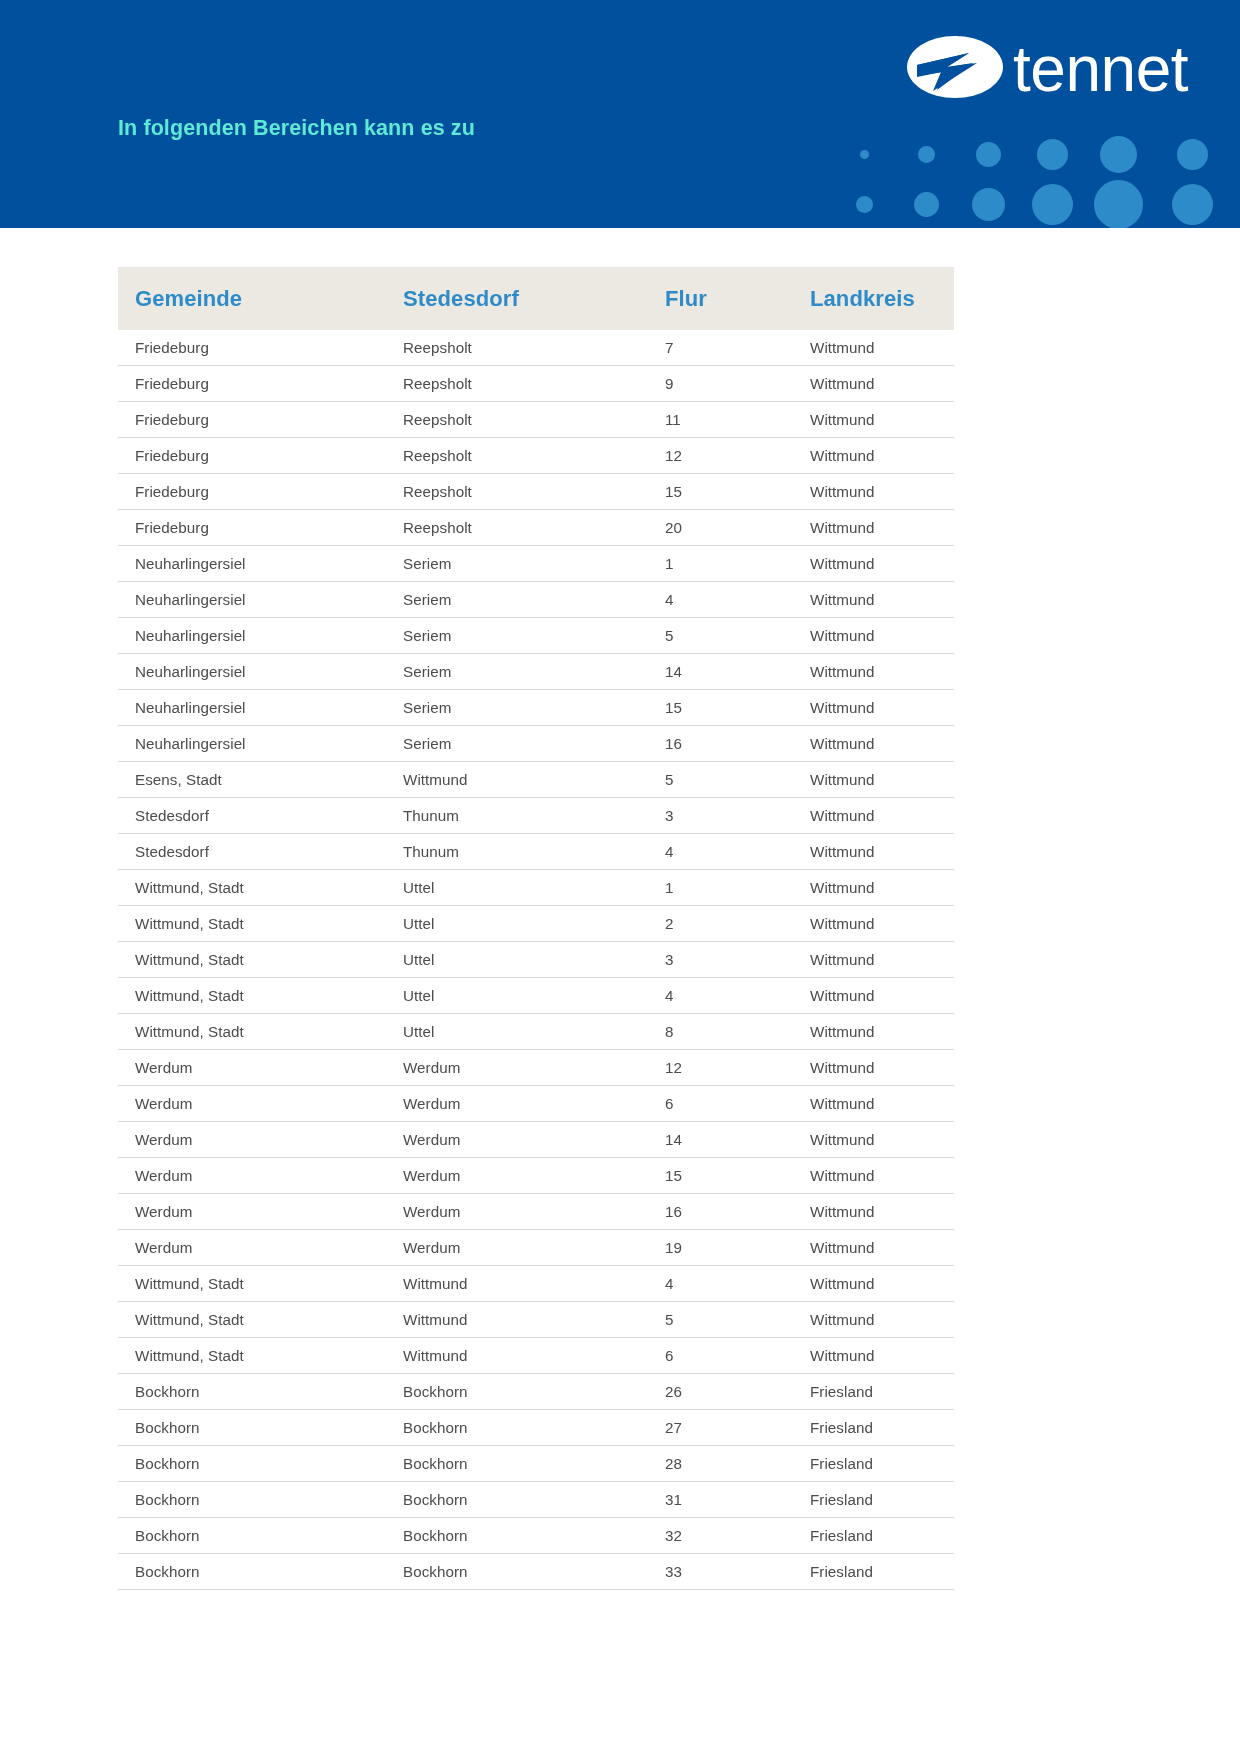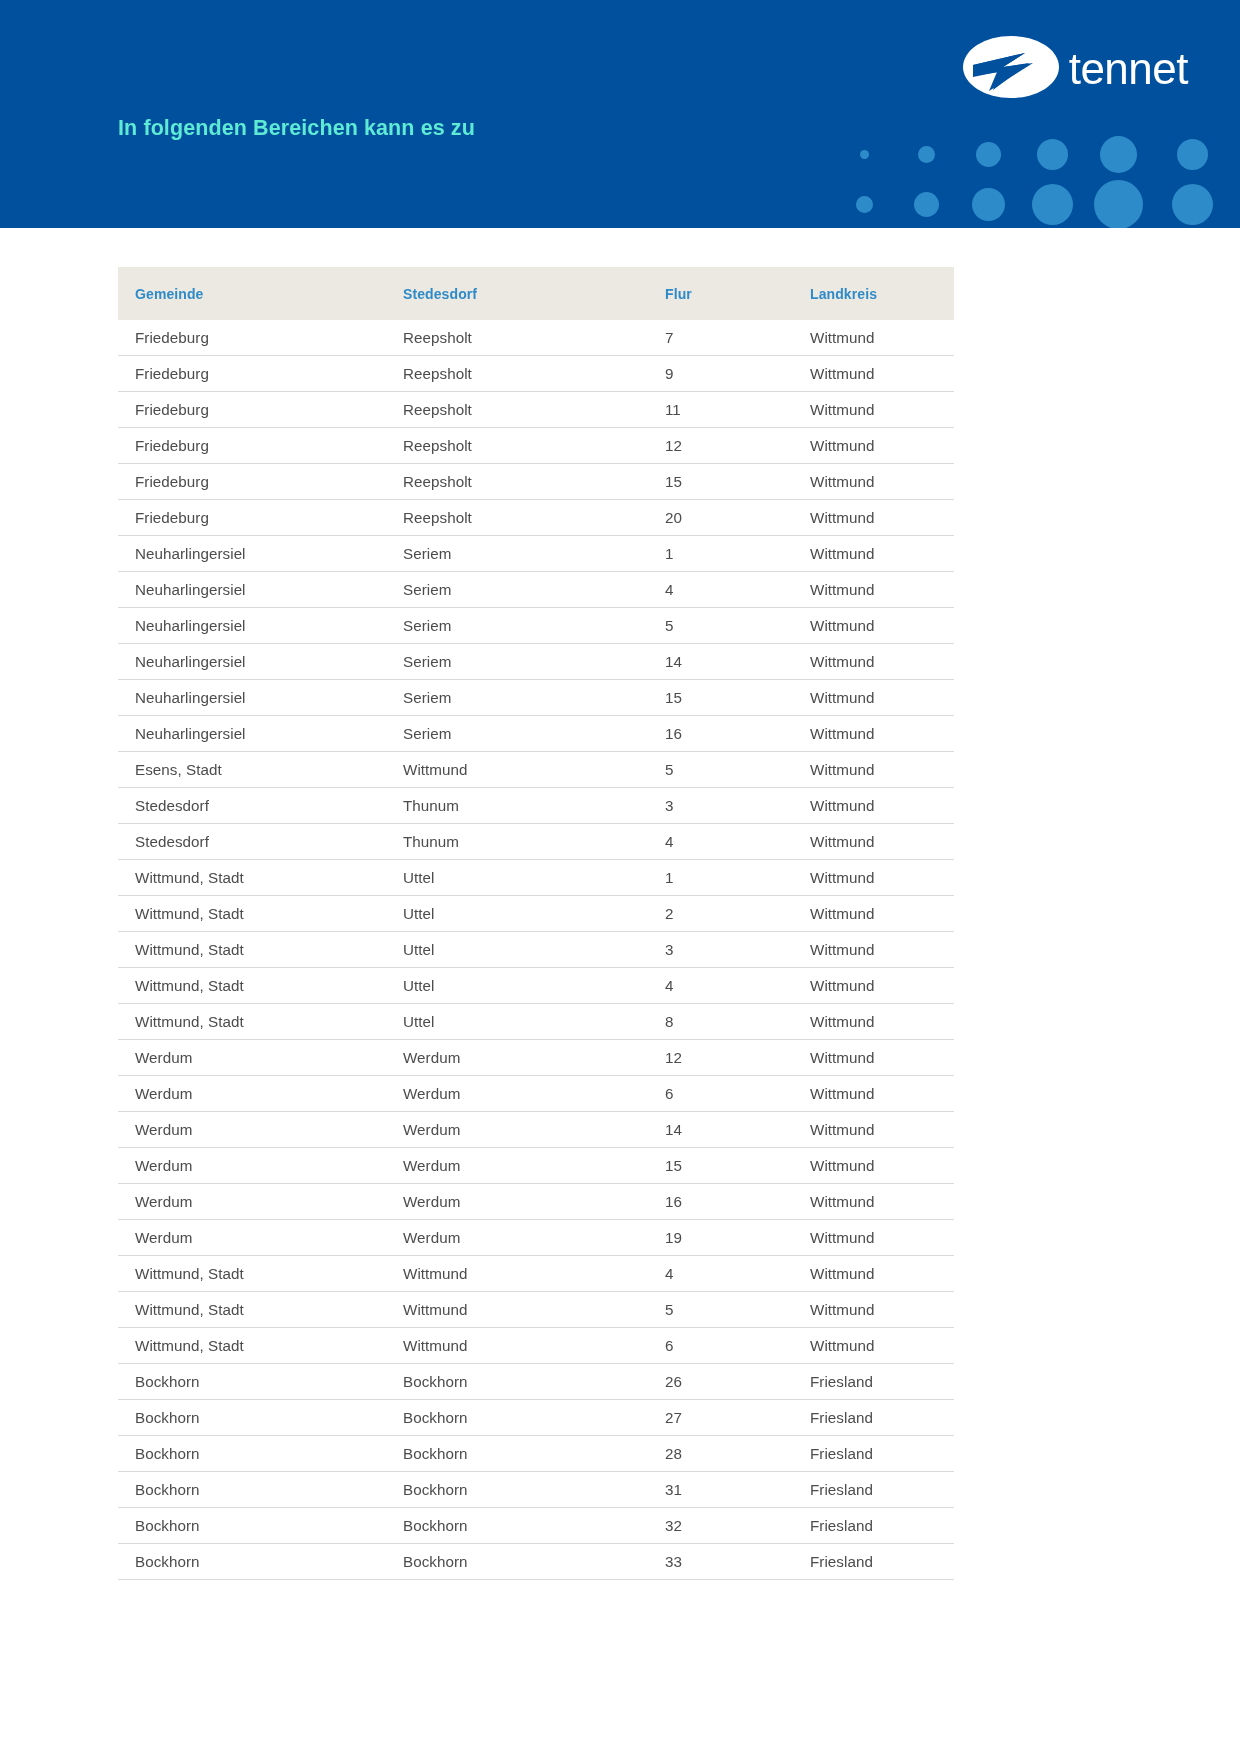--- a/index.html
+++ b/index.html
@@ -29,21 +29,21 @@
     right: 52px;
     top: 36px;
     display: flex;
     align-items: center;
     gap: 10px;
   }
   .logo-mark { display:block; }
   .logo-word {
     color: #ffffff;
     font-family: "Liberation Sans", sans-serif;
-    font-size: 44px;
+    font-size: 64px;
     font-weight: 400;
     letter-spacing: -0.5px;
     line-height: 1;
     text-transform: lowercase;
   }
 
   
   .headline {
     position: absolute;
     left: 118px;
@@ -83,21 +83,21 @@
     table-layout: fixed;
   }
   table.kartierung col.c-gemeinde  { width: 268px; }
   table.kartierung col.c-gemarkung { width: 262px; }
   table.kartierung col.c-flur      { width: 145px; }
   table.kartierung col.c-landkreis { width: 161px; }
 
   table.kartierung thead th {
     background: #ece8e2;
     color: #2e8bc9;
-    font-size: 14px;
+    font-size: 22px;
     font-weight: bold;
     text-align: left;
     padding: 19px 0 18px 17px;
     letter-spacing: 0.1px;
     vertical-align: middle;
   }
   table.kartierung tbody td {
     color: #4c4c4c;
     font-size: 15.2px;
     font-weight: 400;

